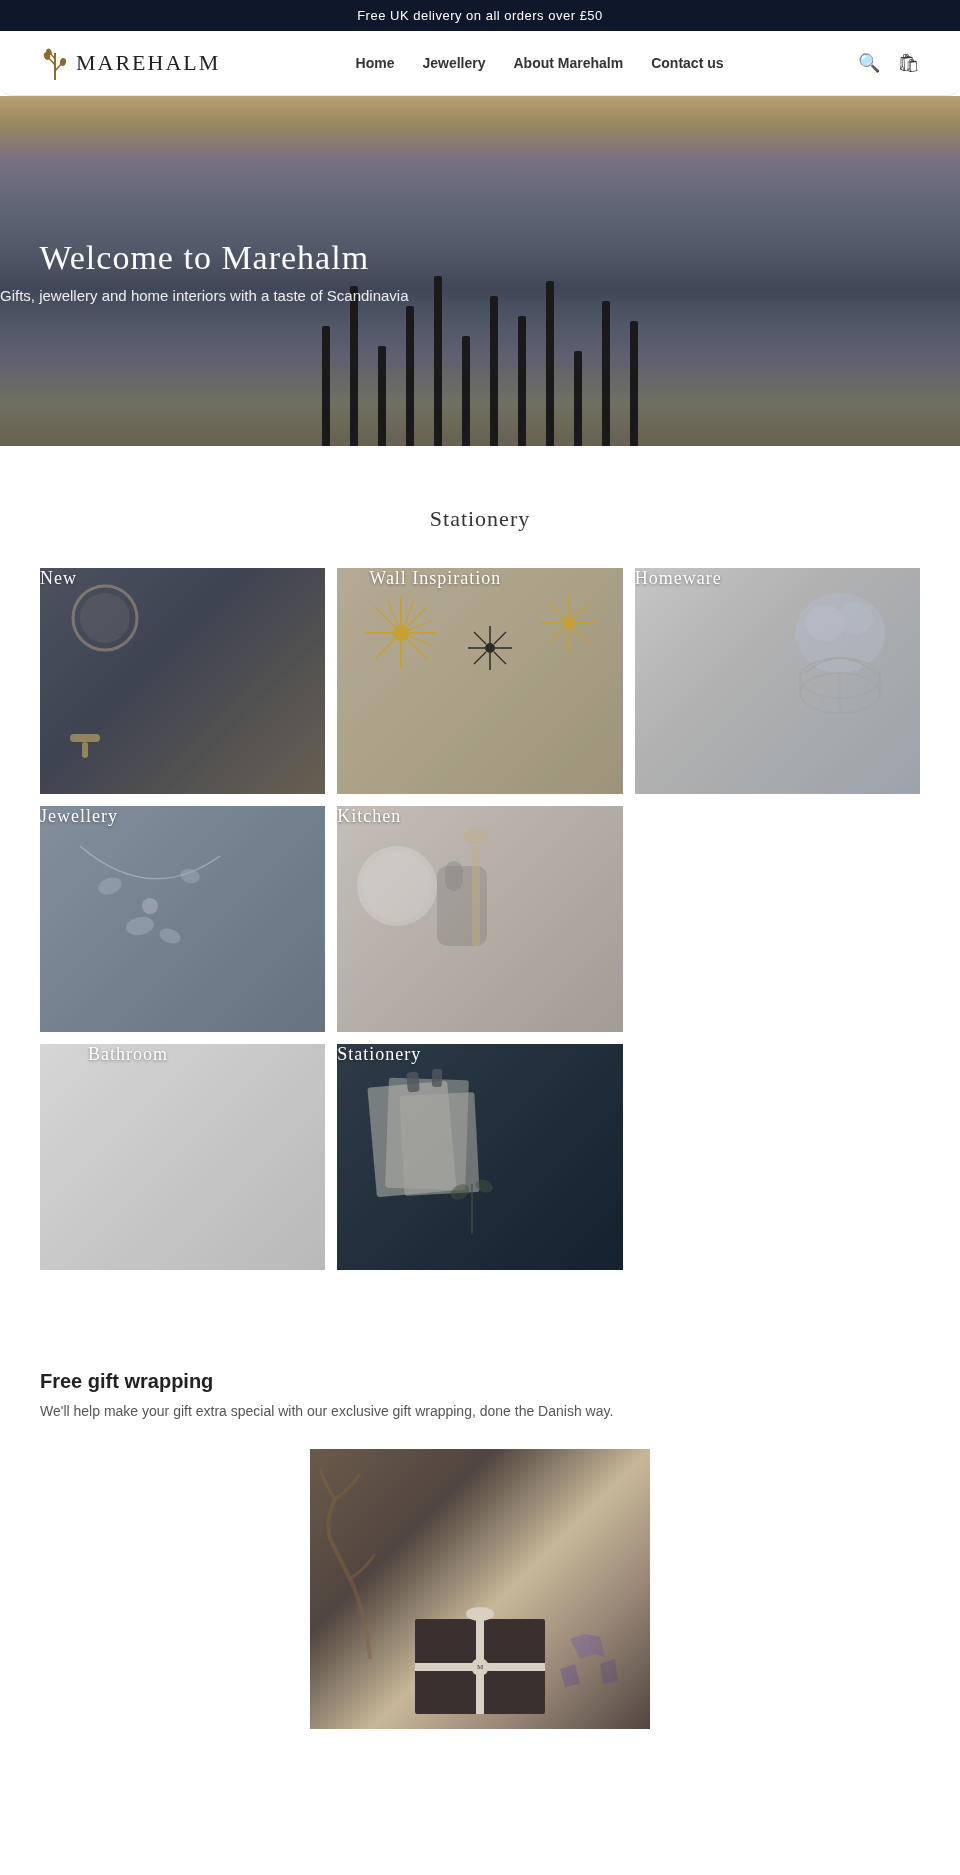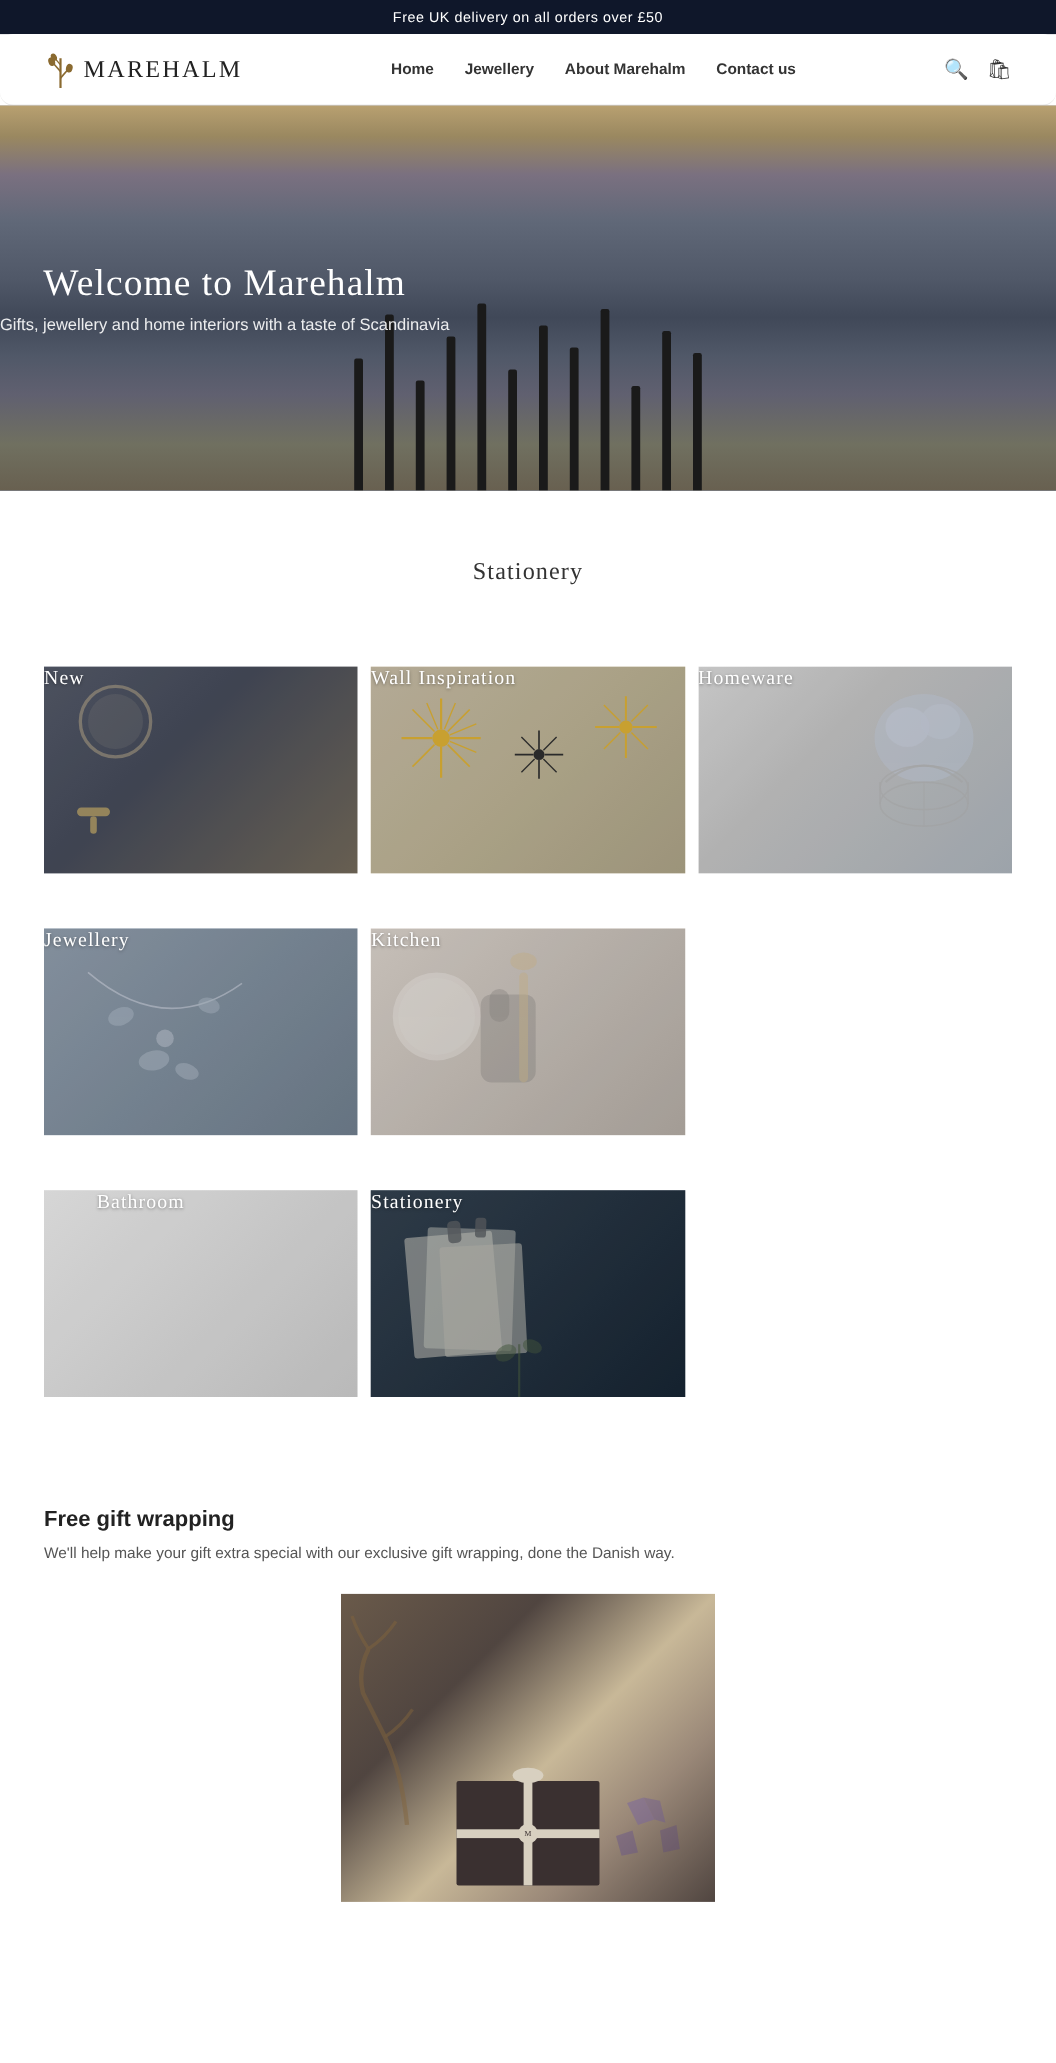--- a/index.html
+++ b/index.html
@@ -142,24 +142,23 @@
       margin-bottom: 36px;
       font-family: Georgia, serif;
     }
     .collections-grid {
       display: grid;
       grid-template-columns: 1fr 1fr 1fr;
       gap: 12px;
     }
     .collection-item {
       position: relative;
-      height: 188px;
+      height: 226px;
       overflow: hidden;
       cursor: pointer;
-      margin-top: 38px;
     }
     .collection-label {
       position: absolute;
       color: #fff;
       font-size: 18px;
       font-family: Georgia, serif;
       font-weight: normal;
       letter-spacing: 1px;
       text-shadow: 0 1px 3px rgba(0,0,0,0.4);
       z-index: 2;
@@ -171,20 +170,21 @@
       background: rgba(0,0,0,0.15);
       z-index: 1;
     }
 
     
     .bg-new {
       background: linear-gradient(135deg, #5a6070 0%, #4a5060 40%, #7a7060 100%);
     }
     .bg-wall {
       background: linear-gradient(135deg, #d4c8b0 0%, #c8be9e 50%, #b8ae90 100%);
+      padding-left: 32px;
     }
     .bg-homeware {
       background: linear-gradient(135deg, #e8e8e8 0%, #d0d0d0 40%, #b8c0c8 100%);
     }
     .bg-jewellery {
       background: linear-gradient(135deg, #9aa8b8 0%, #8898a8 50%, #788898 100%);
     }
     .bg-foryou {
       background: linear-gradient(135deg, #c8b890 0%, #b8a880 50%, #a89870 100%);
     }

